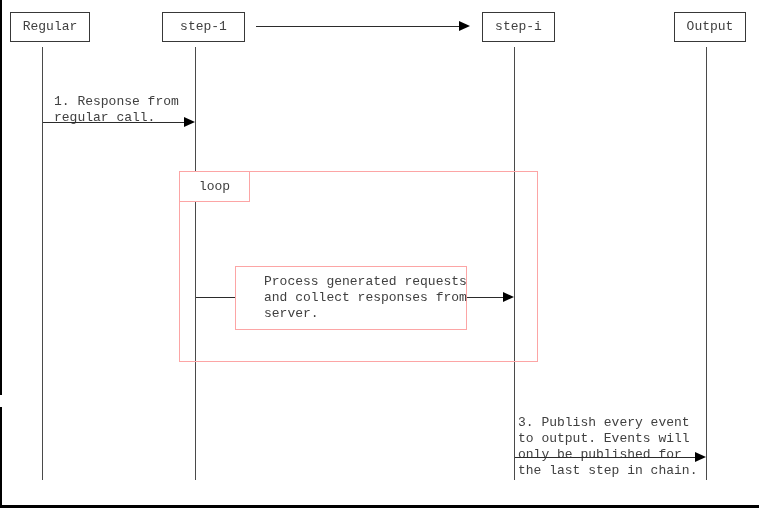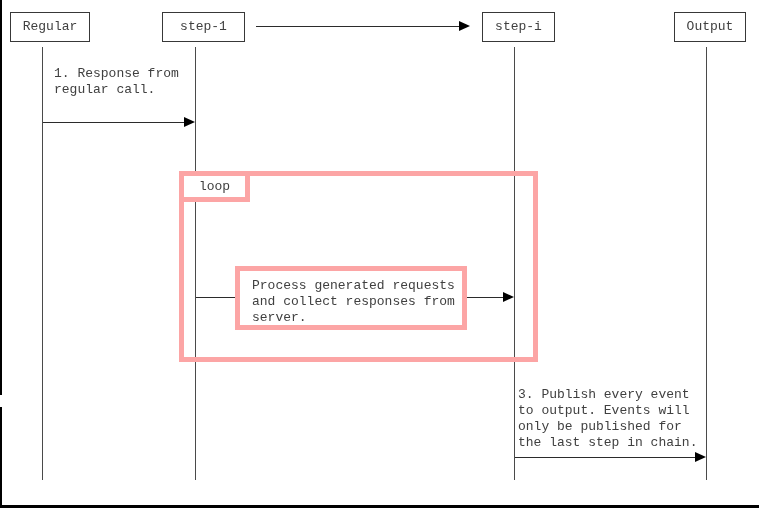--- a/index.html
+++ b/index.html
@@ -12,23 +12,23 @@
     position:absolute;height:30px;border:1px solid #383838;background:#ffffff;
     display:flex;align-items:center;justify-content:center;box-sizing:border-box;
   }
   .lifeline{position:absolute;width:1px;background:#4a4a4a;}
   .hline{position:absolute;height:1px;background:#2b2b2b;}
   .arrowhead{
     position:absolute;width:0;height:0;
     border-top:5px solid transparent;border-bottom:5px solid transparent;
     border-left:11px solid #000000;
   }
-  .txt{position:absolute;}
+  .txt{position:absolute;margin-top:28px;}
   .tline{height:16px;white-space:pre;}
-  .frame{position:absolute;border:5px solid #fca5a5;box-sizing:border-box;background:transparent;}
+  .frame{position:absolute;border:1px solid #fca5a5;box-sizing:border-box;background:transparent;}
   .edge{position:absolute;background:#000000;}
   .notch{position:absolute;background:#ffffff;}
 </style>
 </head>
 <body>
 
 <div id="canvas">
 
   <div class="edge" style="left:0;top:0;width:2px;height:506px;"></div>
   <div class="notch" style="left:0;top:395px;width:3px;height:12px;"></div>
@@ -61,21 +61,21 @@
   </div>
   <div class="hline" style="left:43px;top:122px;width:142px;"></div>
   <div class="arrowhead" style="left:184px;top:117px;"></div>
 
   <div class="frame" style="left:179px;top:171px;width:359px;height:191px;"></div>
   <div class="frame" style="left:179px;top:171px;width:71px;height:31px;display:flex;align-items:center;justify-content:center;background:#ffffff;">
     <span>loop</span>
   </div>
 
 
-  <div class="frame" style="left:235px;top:266px;width:232px;height:64px;background:#ffffff;padding:7px 0 0 12px;">
+  <div class="frame" style="left:235px;top:266px;width:232px;height:64px;background:#ffffff;padding:7px 0 0 28px;">
     <div class="tline">Process generated requests</div>
     <div class="tline">and collect responses from</div>
     <div class="tline">server.</div>
   </div>
   <div class="hline" style="left:196px;top:297px;width:39px;"></div>
   <div class="hline" style="left:467px;top:297px;width:36px;"></div>
   <div class="arrowhead" style="left:503px;top:292px;"></div>
 
   <div class="txt" style="left:518px;top:387px;">
     <div class="tline">3. Publish every event</div>

